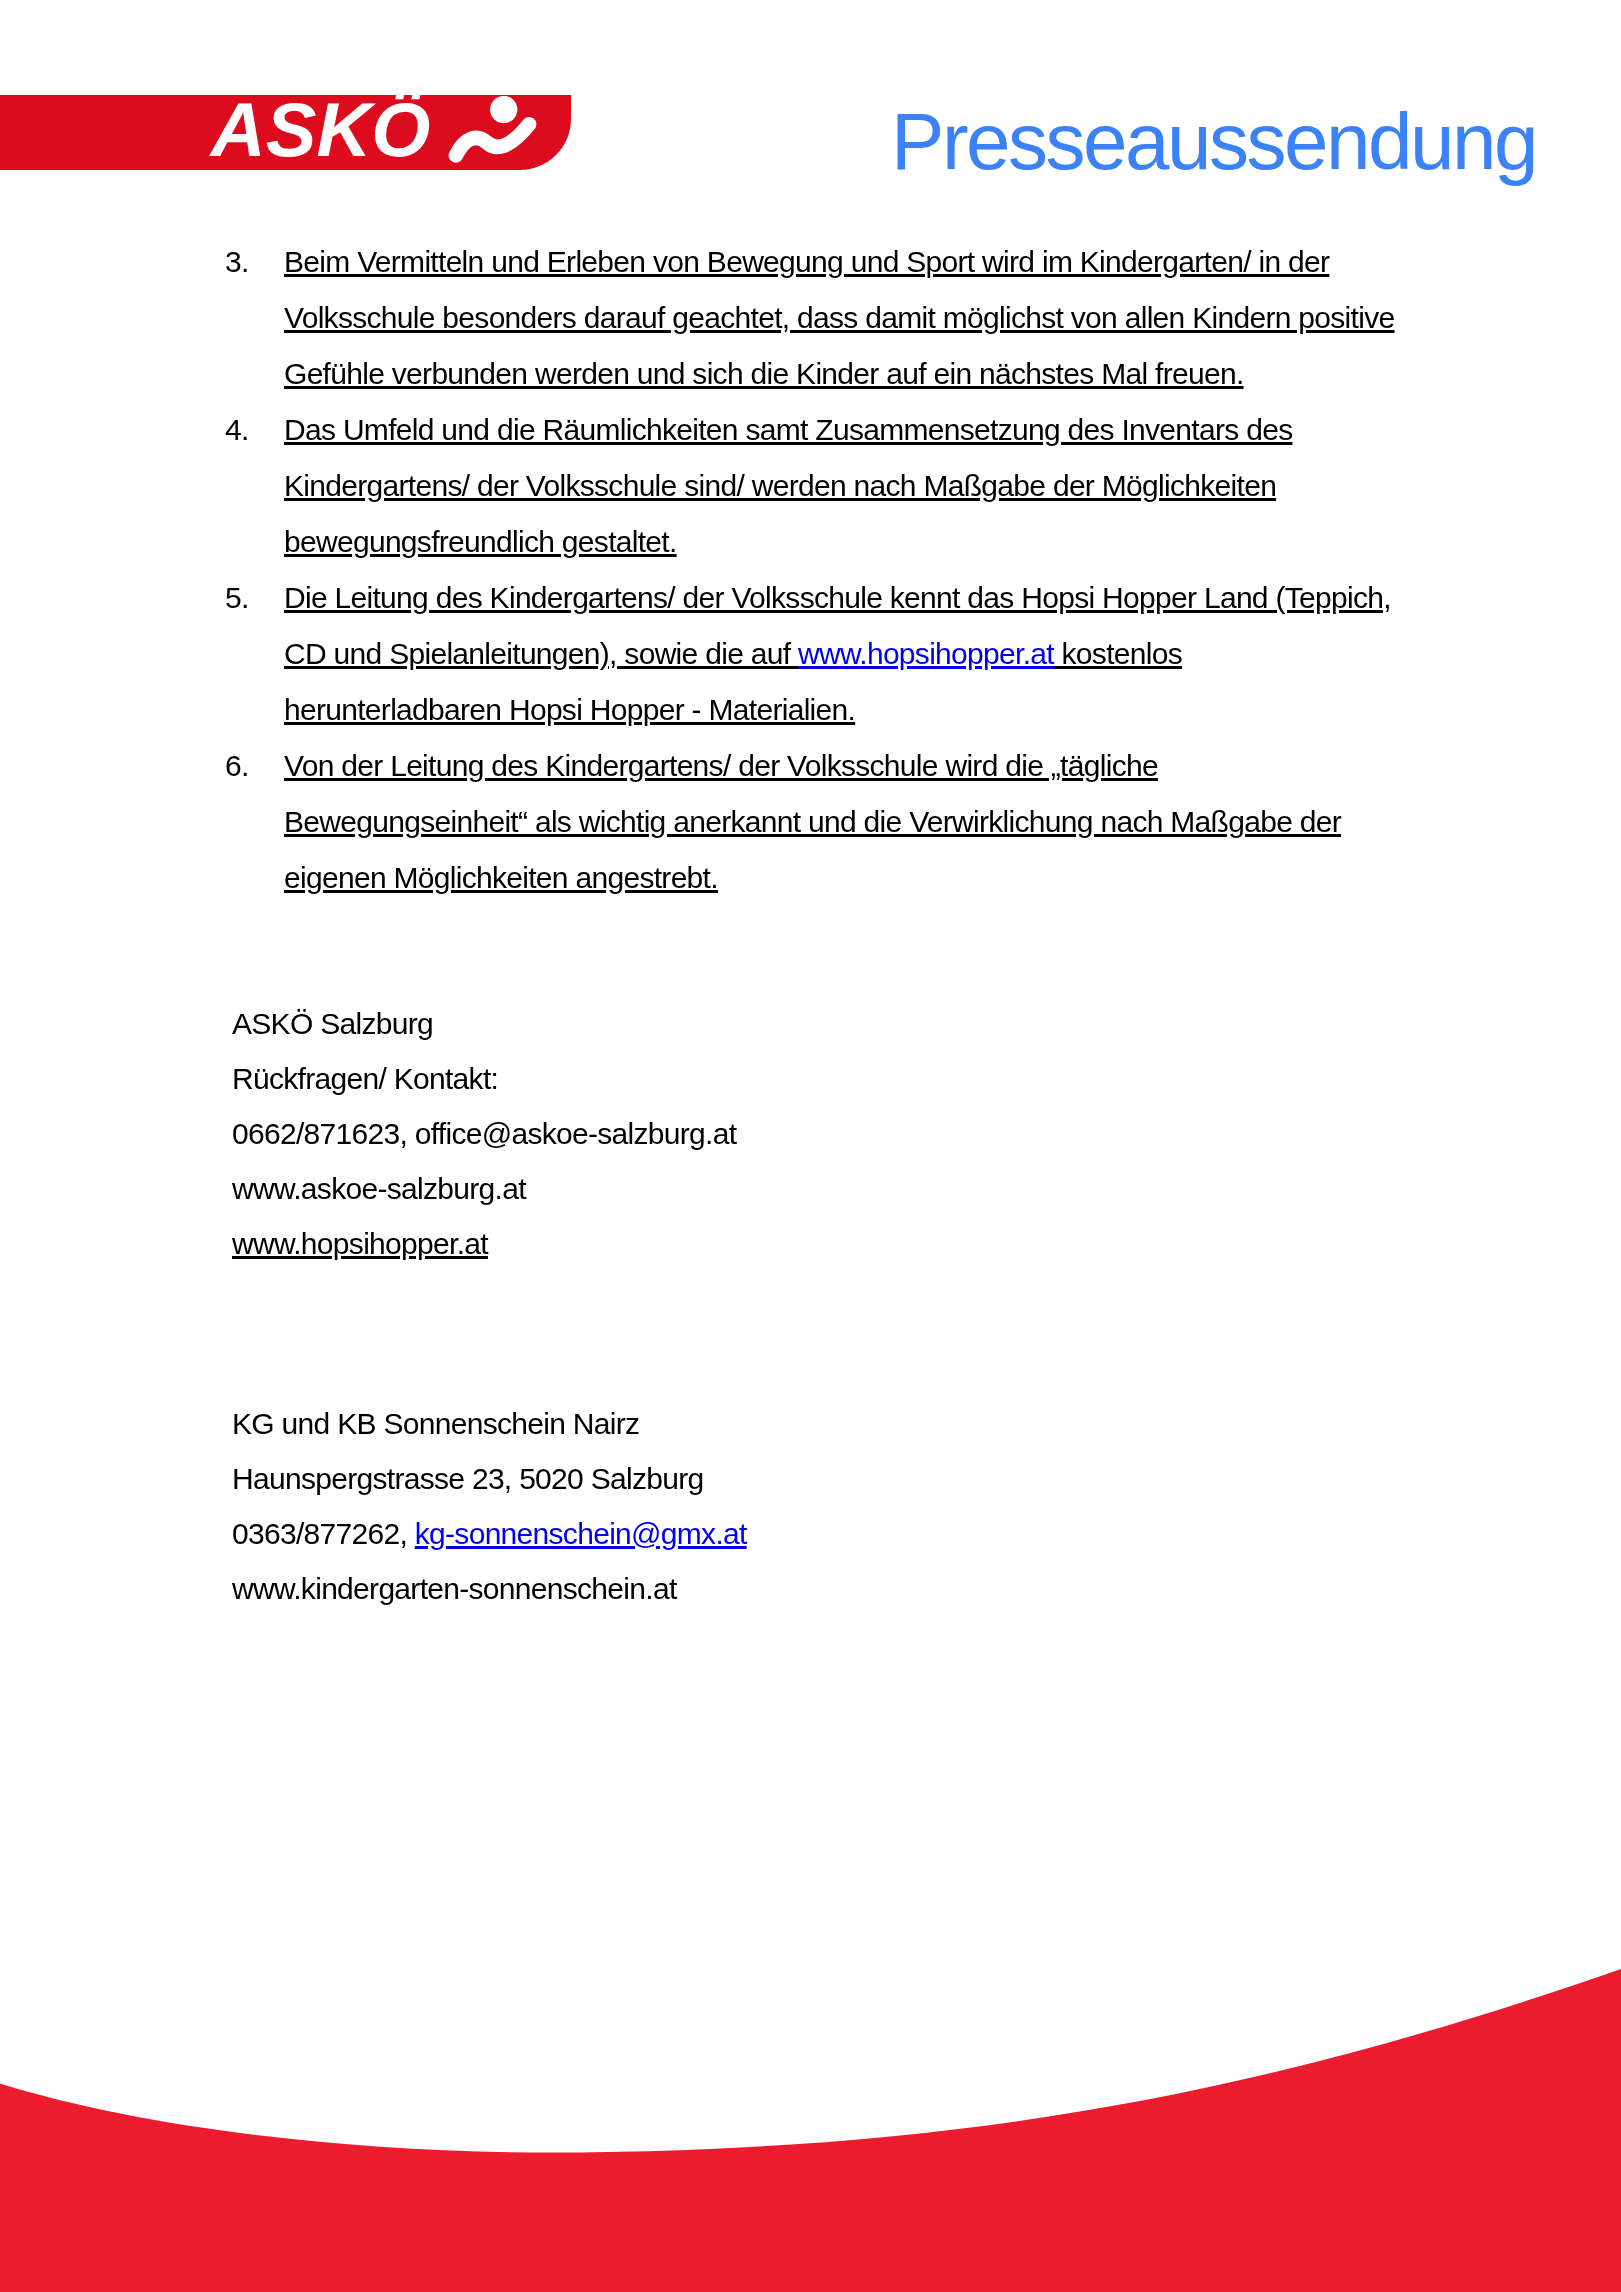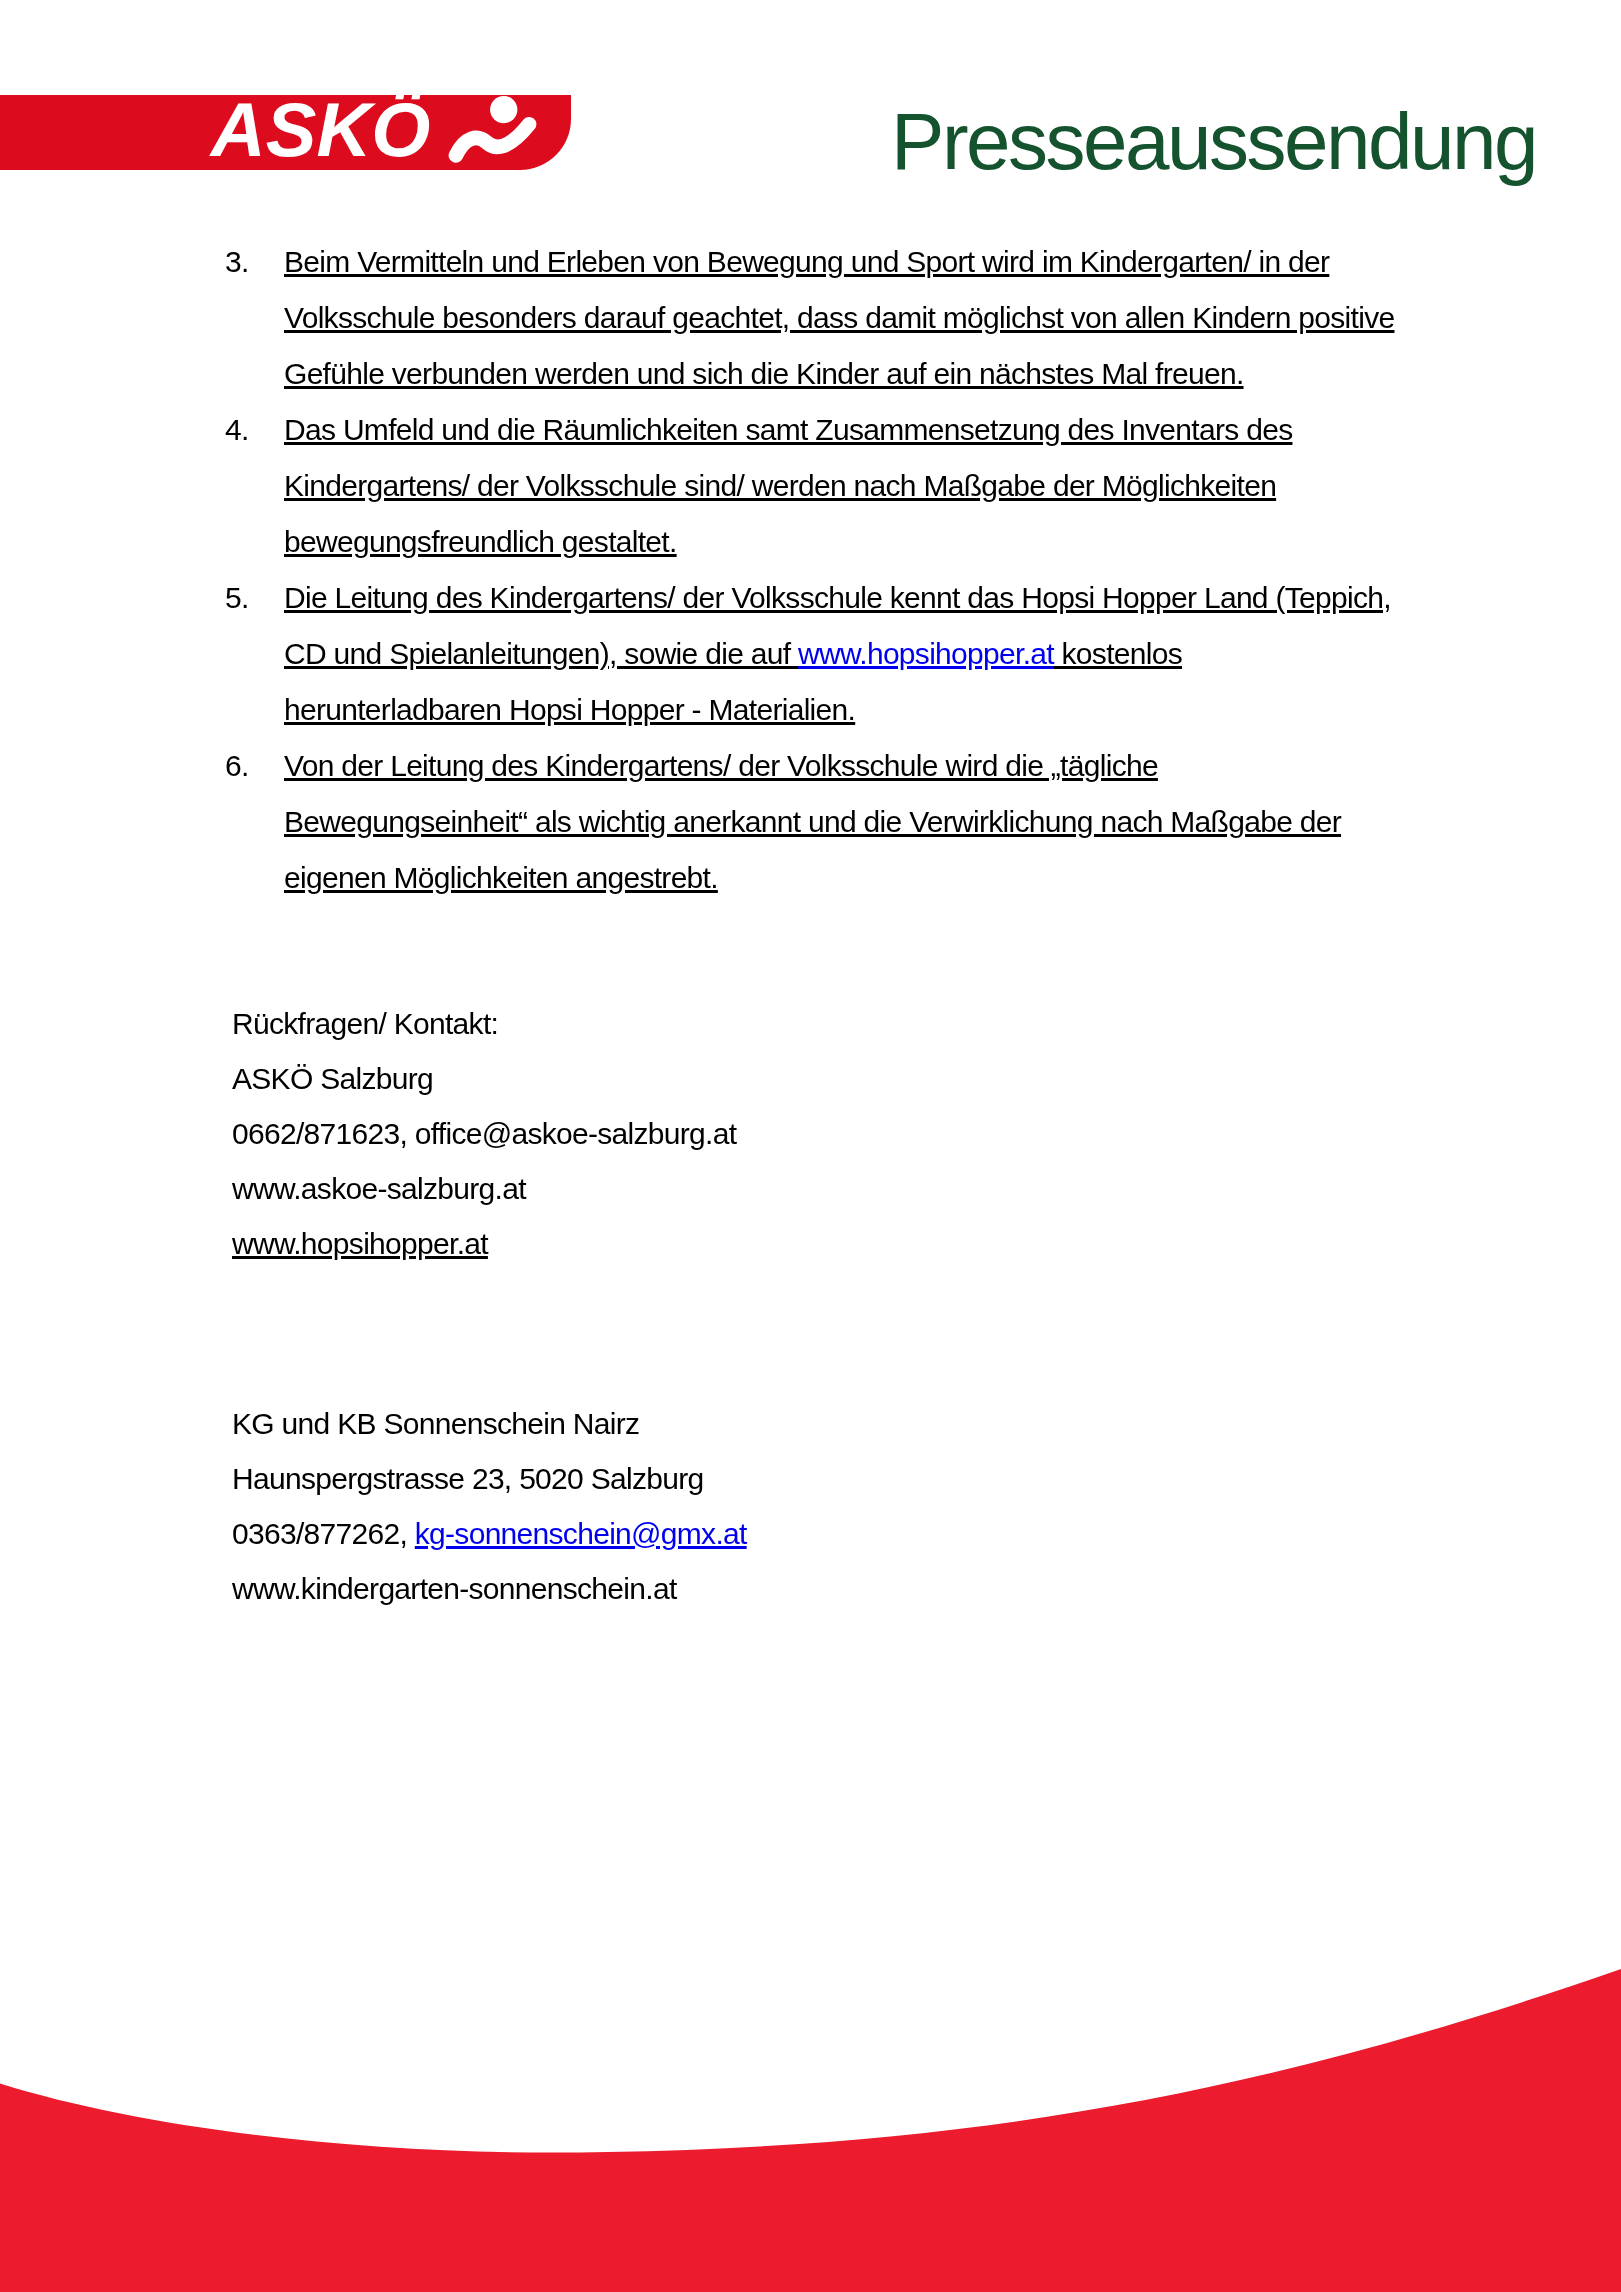--- a/index.html
+++ b/index.html
@@ -27,21 +27,21 @@
     font-style:italic; font-weight:600;
     padding-bottom:5.9px;
   }
   .runner { width:90px; height:80px; display:block; }
 
   .title {
     position:absolute; top:102px; right:85px;
     margin:0;
     font-size:80px; line-height:1; font-weight:400;
     letter-spacing:-2.5px;
-    color:#14532d;
+    color:#3b82f6;
     white-space:nowrap;
   }
 
   
   .list {
     position:absolute; left:225px; top:234px; right:29px;
     font-size:30px; line-height:56px; letter-spacing:-0.7px;
   }
   .list-item { display:flex; }
   .li-num { flex:0 0 59px; width:59px; }
@@ -106,22 +106,22 @@
   <div class="list-item">
     <div class="li-num">6.</div>
     <div class="li-text">Von der Leitung des Kindergartens/ der Volksschule wird die „tägliche
 Bewegungseinheit“ als wichtig anerkannt und die Verwirklichung nach Maßgabe der
 eigenen Möglichkeiten angestrebt.</div>
   </div>
 
 </div>
 
 <div class="contact-block" id="contact1">
+  <div class="contact-line">ASKÖ Salzburg</div>
   <div class="contact-line">Rückfragen/ Kontakt:</div>
-  <div class="contact-line">ASKÖ Salzburg</div>
   <div class="contact-line">0662/871623, office@askoe-salzburg.at</div>
   <div class="contact-line">www.askoe-salzburg.at</div>
   <div class="contact-line"><a href="#" class="link-black">www.hopsihopper.at</a></div>
 </div>
 
 <div class="contact-block" id="contact2">
   <div class="contact-line">KG und KB Sonnenschein Nairz</div>
   <div class="contact-line">Haunspergstrasse 23, 5020 Salzburg</div>
   <div class="contact-line"><span>0363/877262, </span><a href="#" class="link-blue">kg-sonnenschein@gmx.at</a></div>
   <div class="contact-line">www.kindergarten-sonnenschein.at</div>

